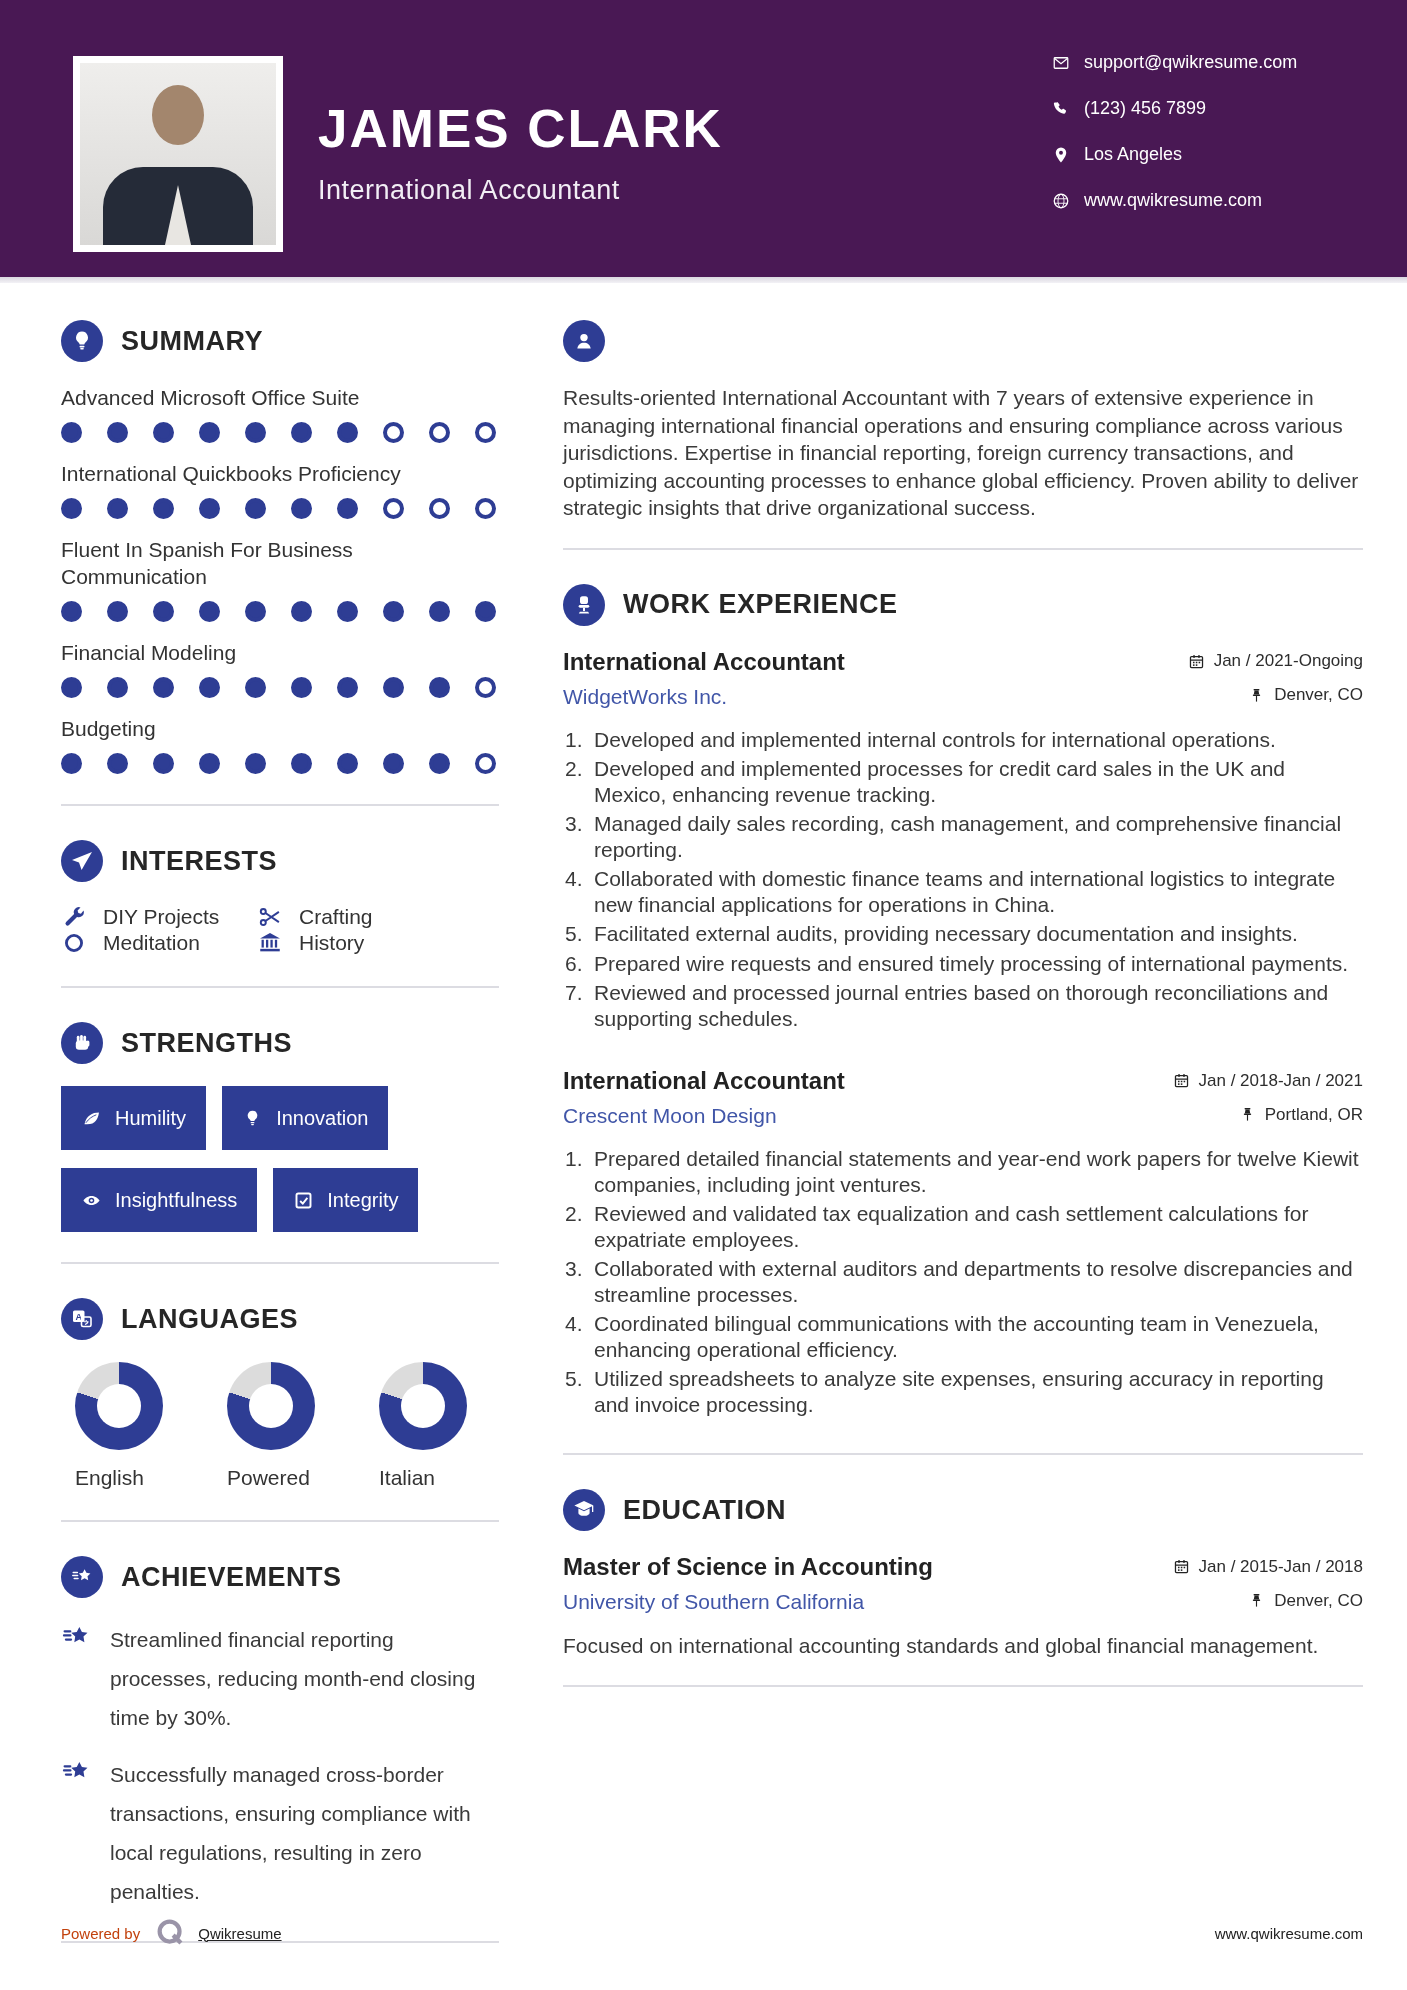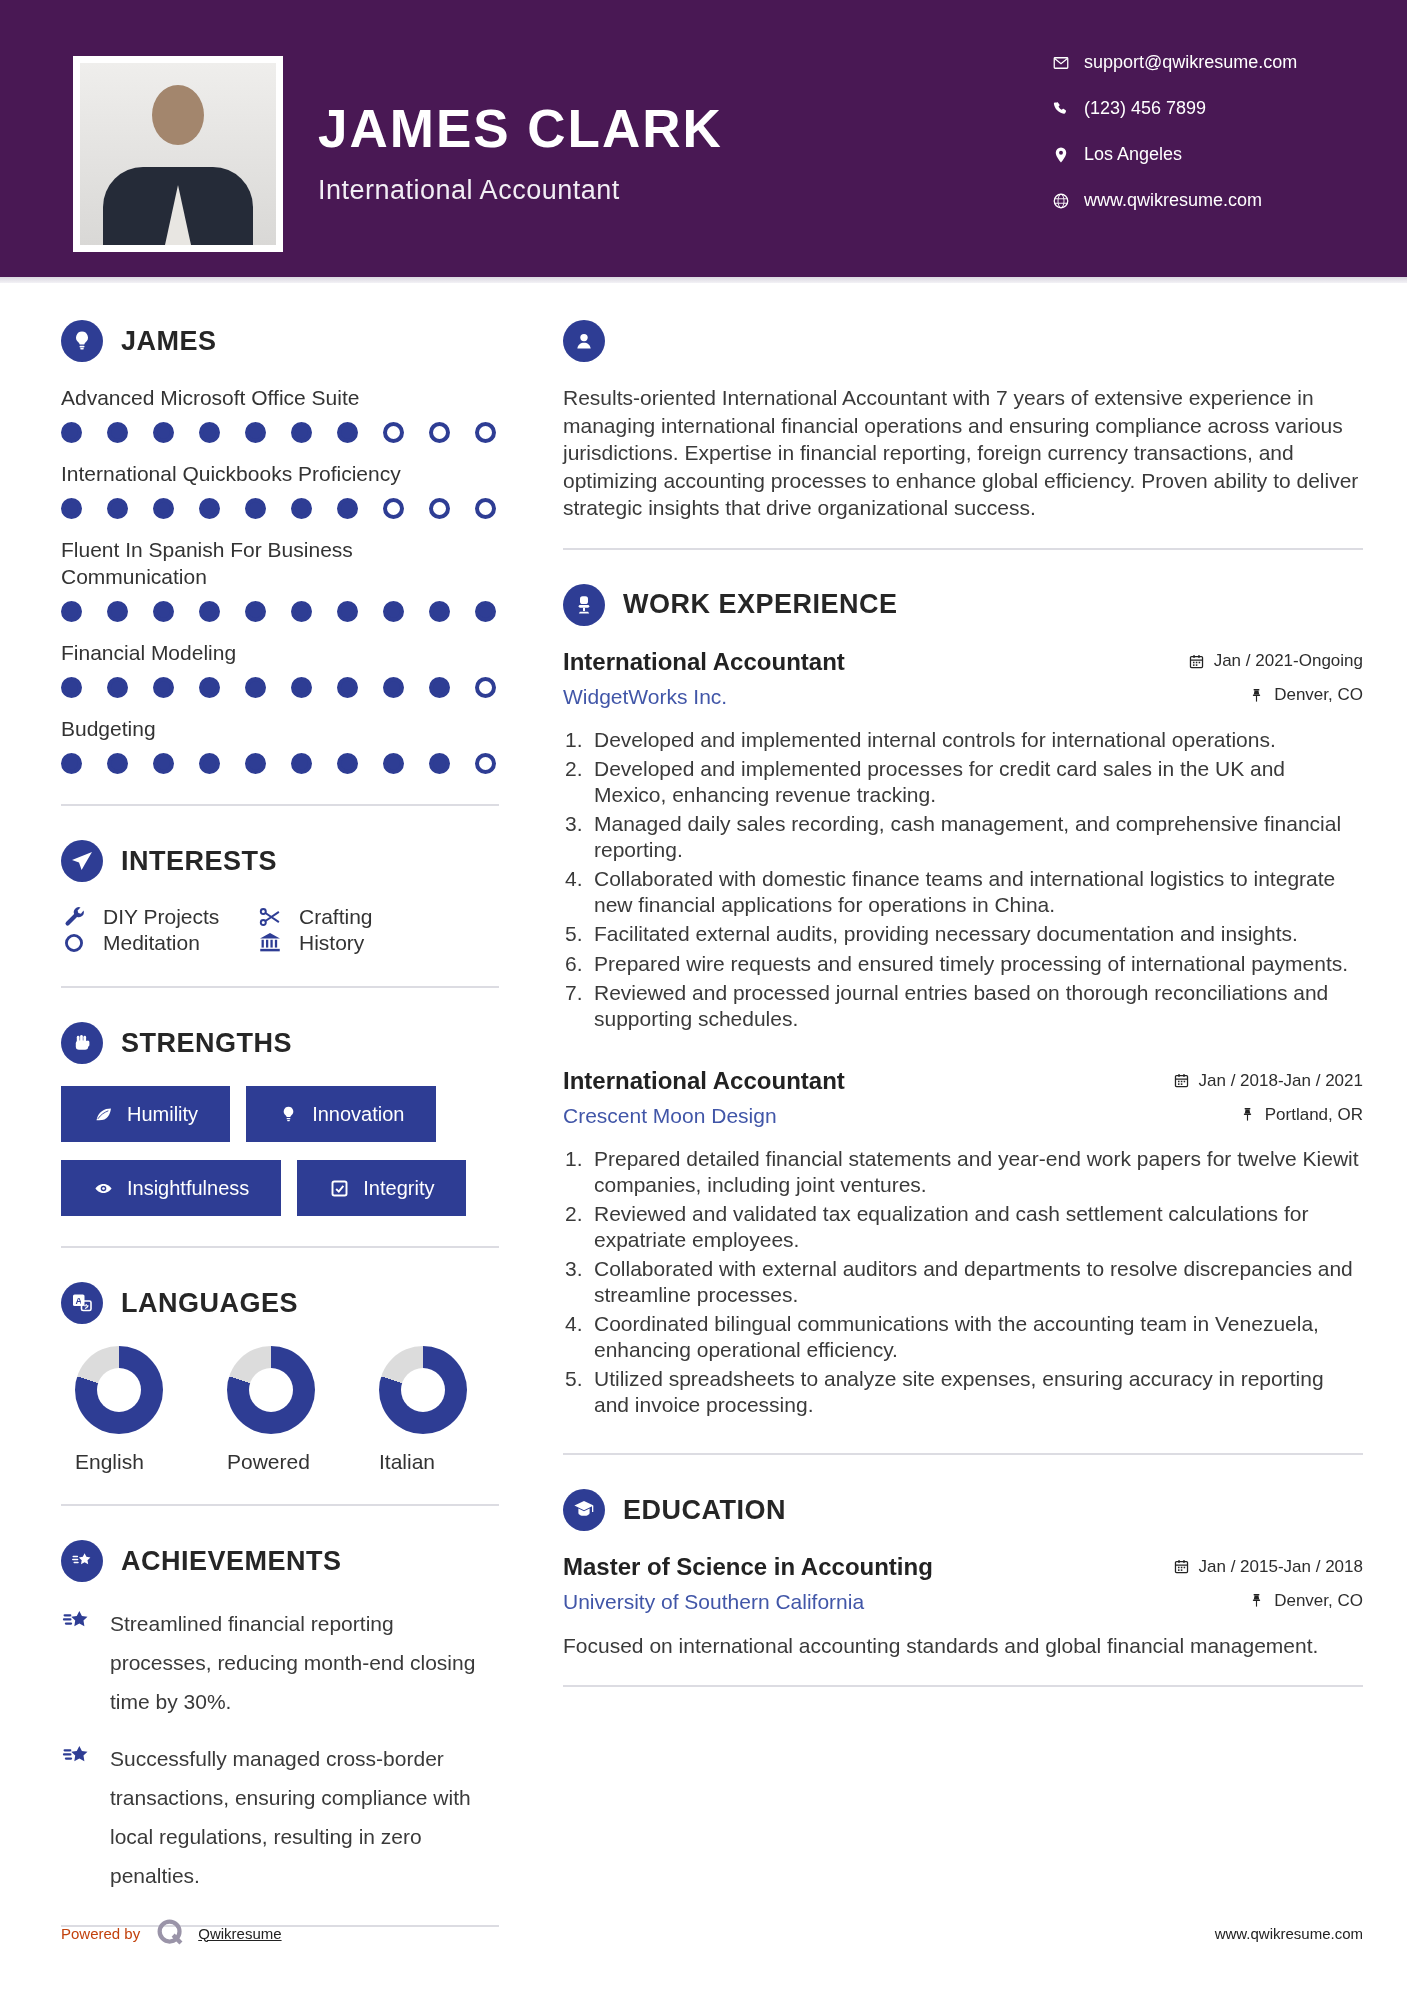--- a/index.html
+++ b/index.html
@@ -55,21 +55,21 @@
   .dot.f{background:var(--accent)}
 
   
   .int-grid{display:grid;grid-template-columns:196px 1fr;margin-top:6px}
   .int-item{display:flex;align-items:center;gap:16px}
   .iicon{width:26px;height:26px;color:var(--accent);flex:0 0 26px}
   .int-item span.txt{font-size:21px;color:#333}
 
   
   .badges{display:flex;flex-wrap:wrap;gap:18px 16px;margin-top:4px}
-  .badge{display:flex;align-items:center;gap:13px;height:56px;padding:0 32px;background:var(--accent);color:#fff}
+  .badge{display:flex;align-items:center;gap:13px;height:64px;padding:0 20px;background:var(--accent);color:#fff}
   .bicon{width:21px;height:21px;color:#fff;flex:0 0 21px}
   .badge span.txt{font-size:20px;color:#fff}
 
   
   .langs{display:flex;gap:64px;padding-left:14px;margin-top:8px}
   .lang{width:88px;text-align:left}
   .donut{position:relative;width:88px;height:88px;border-radius:50%}
   .donut::after{content:"";position:absolute;inset:22px;border-radius:50%;background:#fff}
   .lang .txt{margin-top:16px;font-size:21px;color:#333}
 
@@ -159,21 +159,21 @@
 
     <section>
       <div class="sec-head">
         <span class="sicon">
             <svg viewBox="0 0 24 24">
               <path fill="currentColor" d="M12 2.6a6 6 0 0 0-3.4 10.9c.6.5 1 1.2 1.1 2h4.6c.1-.8.5-1.5 1.1-2A6 6 0 0 0 12 2.6z"></path>
               <rect x="9.5" y="16.7" width="5" height="1.7" rx=".85" fill="currentColor"></rect>
               <rect x="10.2" y="19.1" width="3.6" height="1.5" rx=".75" fill="currentColor"></rect>
             </svg>
           </span>
-        <h2>JAMES</h2>
+        <h2>SUMMARY</h2>
       </div>
       <div>
           <div class="skill">
             <div class="lbl">Advanced Microsoft Office Suite</div>
             <div class="dots" aria-label="7/10">
               <span class="dot f"></span>
               <span class="dot f"></span>
               <span class="dot f"></span>
               <span class="dot f"></span>
               <span class="dot f"></span>

